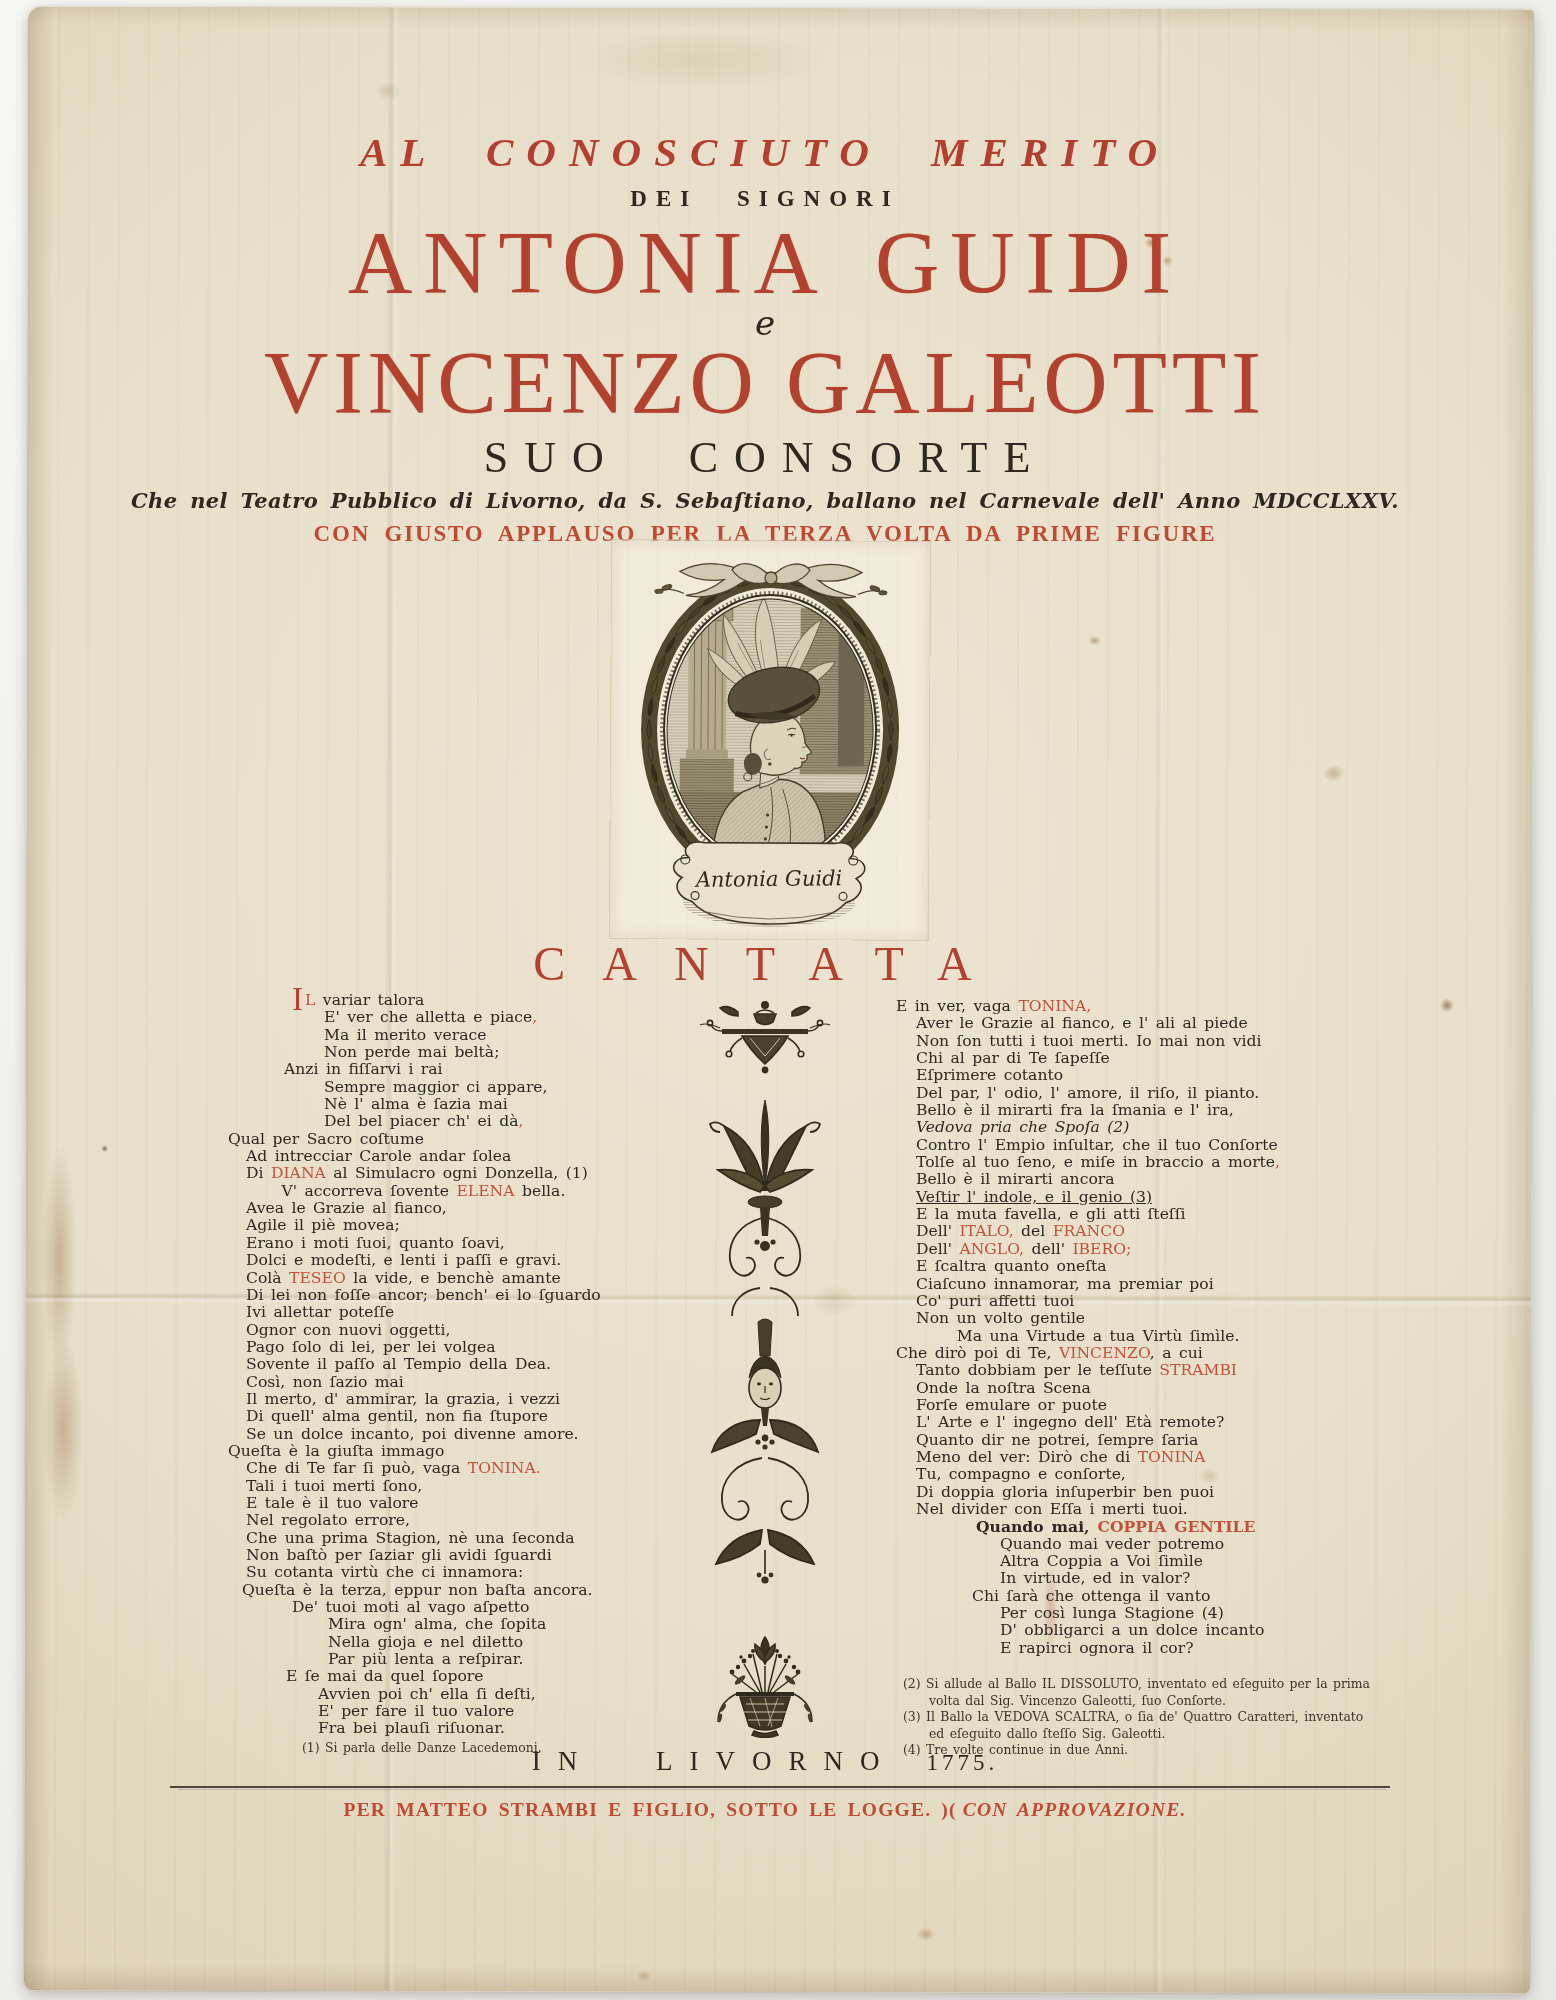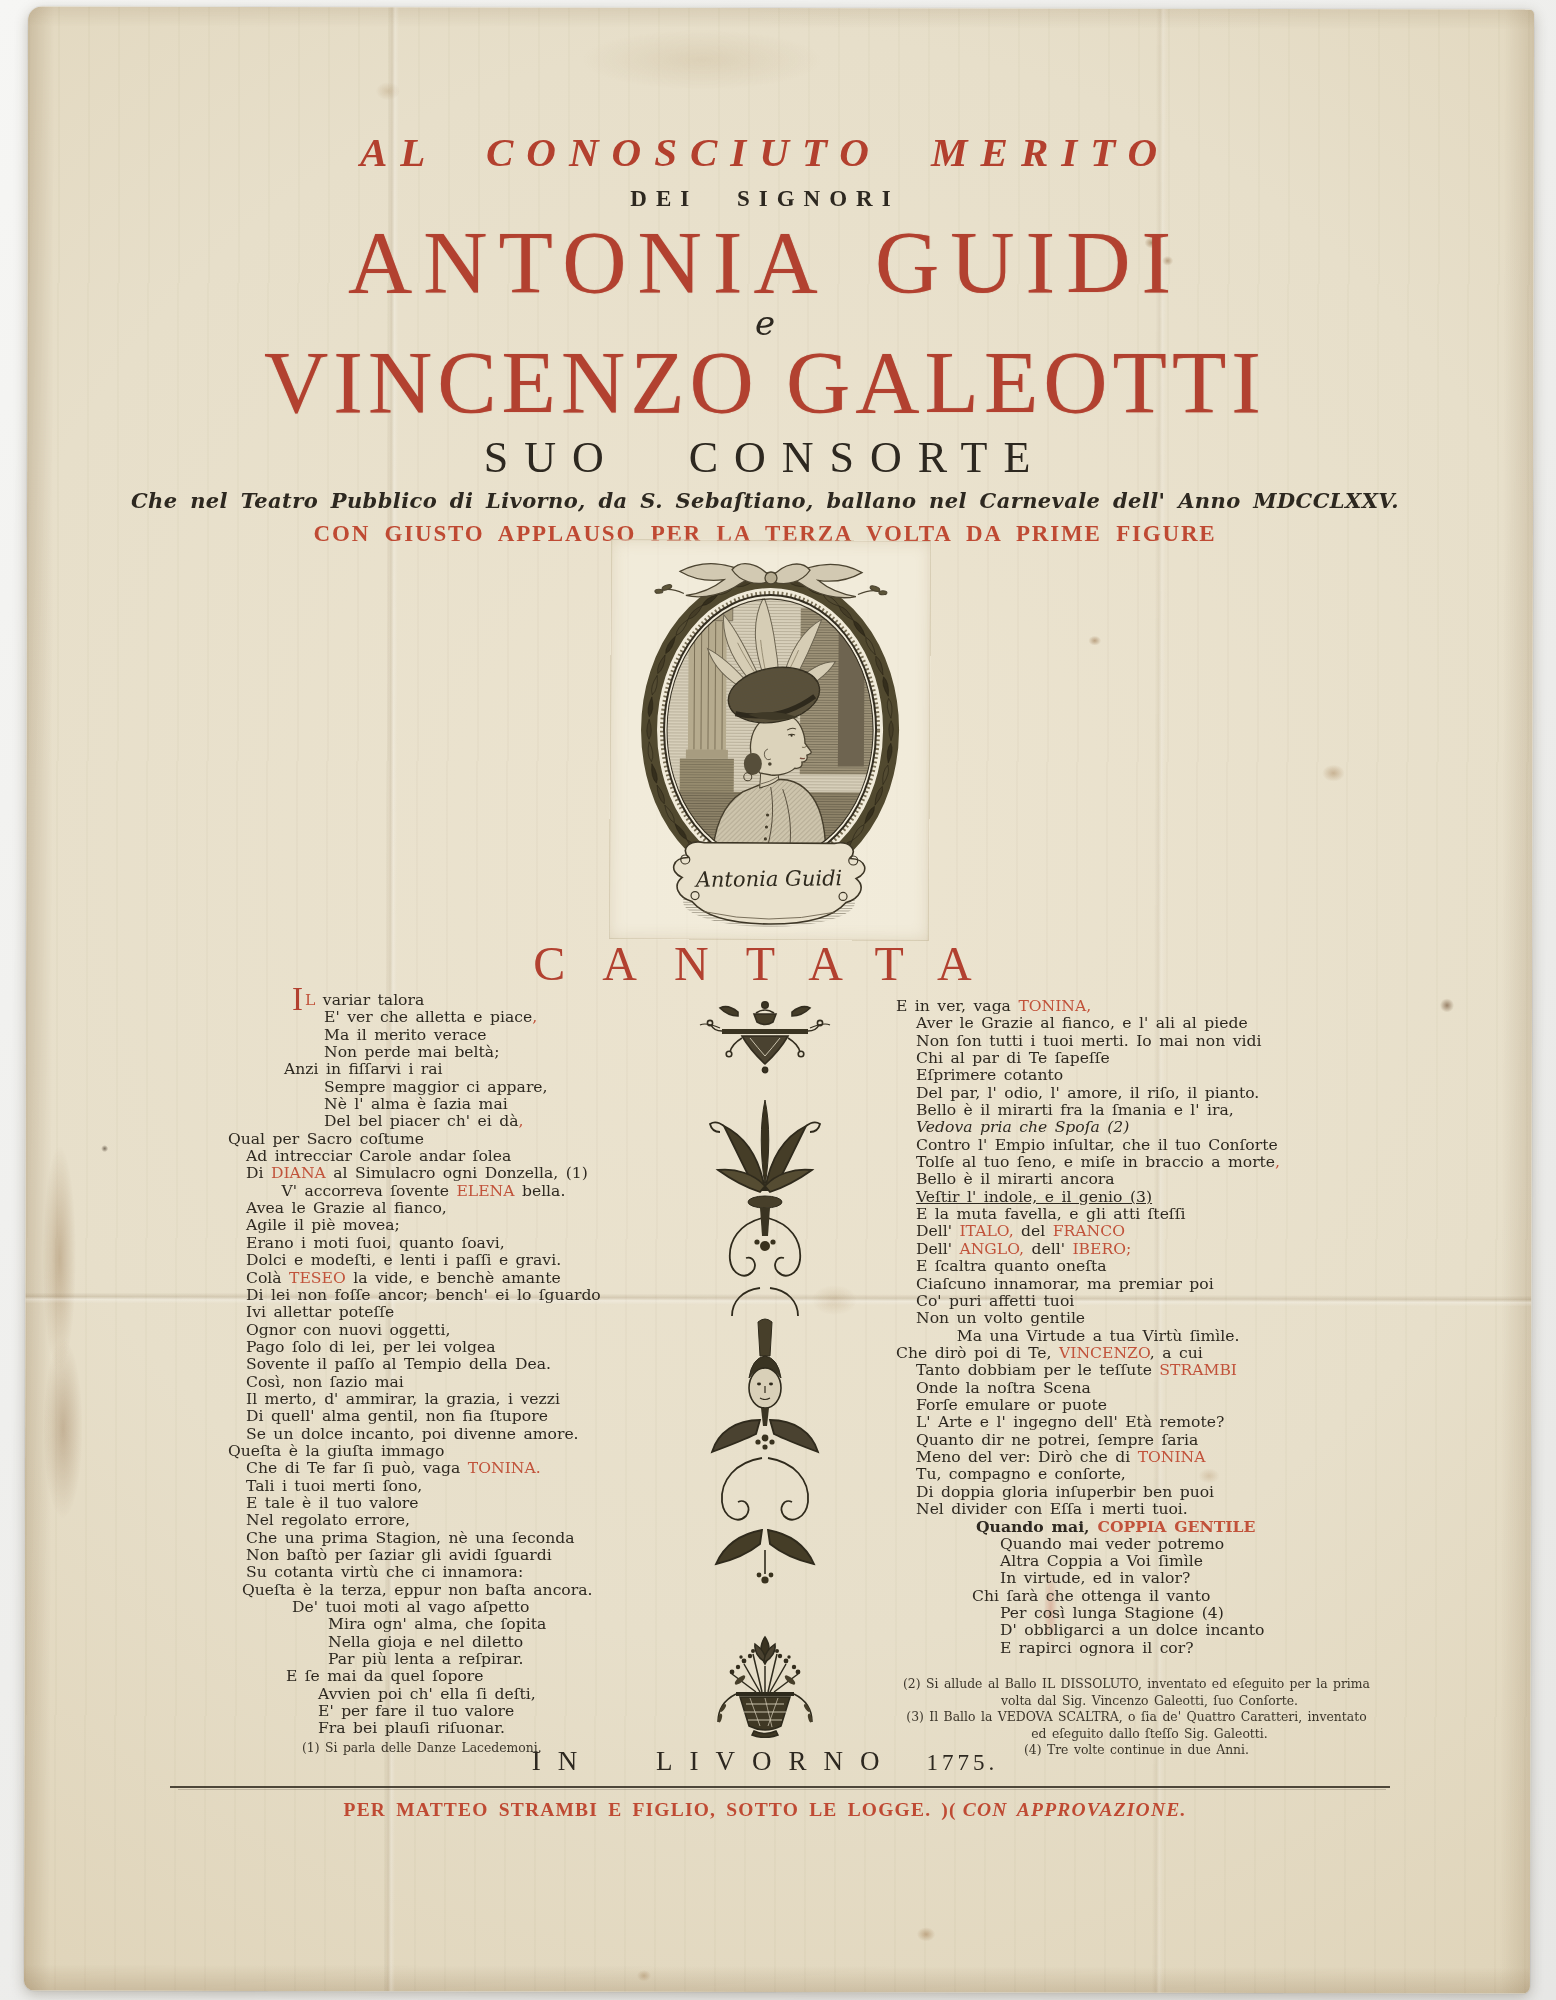--- a/index.html
+++ b/index.html
@@ -68,21 +68,21 @@
   .plate svg{position:absolute;inset:0;}
 
   .verse{position:absolute;font-family:"DejaVu Serif",serif;font-size:15.6px;color:var(--ink);
     word-spacing:2.5px;}
   .vline{line-height:17.35px;white-space:nowrap;}
   .rd{color:var(--red2);}
   .dc{font-family:"Liberation Serif",serif;font-size:33px;color:var(--red);display:inline-block;
     line-height:0;transform:translateY(5px);margin-right:2px;}
   .fnotes{position:absolute;font-family:"DejaVu Serif",serif;font-size:12.4px;color:var(--ink-soft);
     word-spacing:1.5px;}
-  .fnotes .vline{line-height:16.5px;text-align:center;}
+  .fnotes .vline{line-height:16.5px;}
 
   .placeline{top:1746px;font-family:"Liberation Serif",serif;font-size:27px;color:var(--ink);}
   .placeline .pl{letter-spacing:17px;word-spacing:38px;}
   .placeline .yr{font-size:23px;margin-left:30px;letter-spacing:4px;}
   .rule{position:absolute;left:170px;top:1786px;width:1220px;height:2px;background:#332d22;opacity:.85;}
   .rule::after{content:"";position:absolute;left:8px;top:3px;width:99%;height:1px;background:rgba(51,45,34,.25);}
   .imprint{top:1799px;font-family:"Liberation Serif",serif;font-size:19.5px;letter-spacing:1.2px;
     word-spacing:4px;color:#bf4a33;font-weight:600;}
   .imprint .it{font-style:italic;margin-left:6px;}
 

